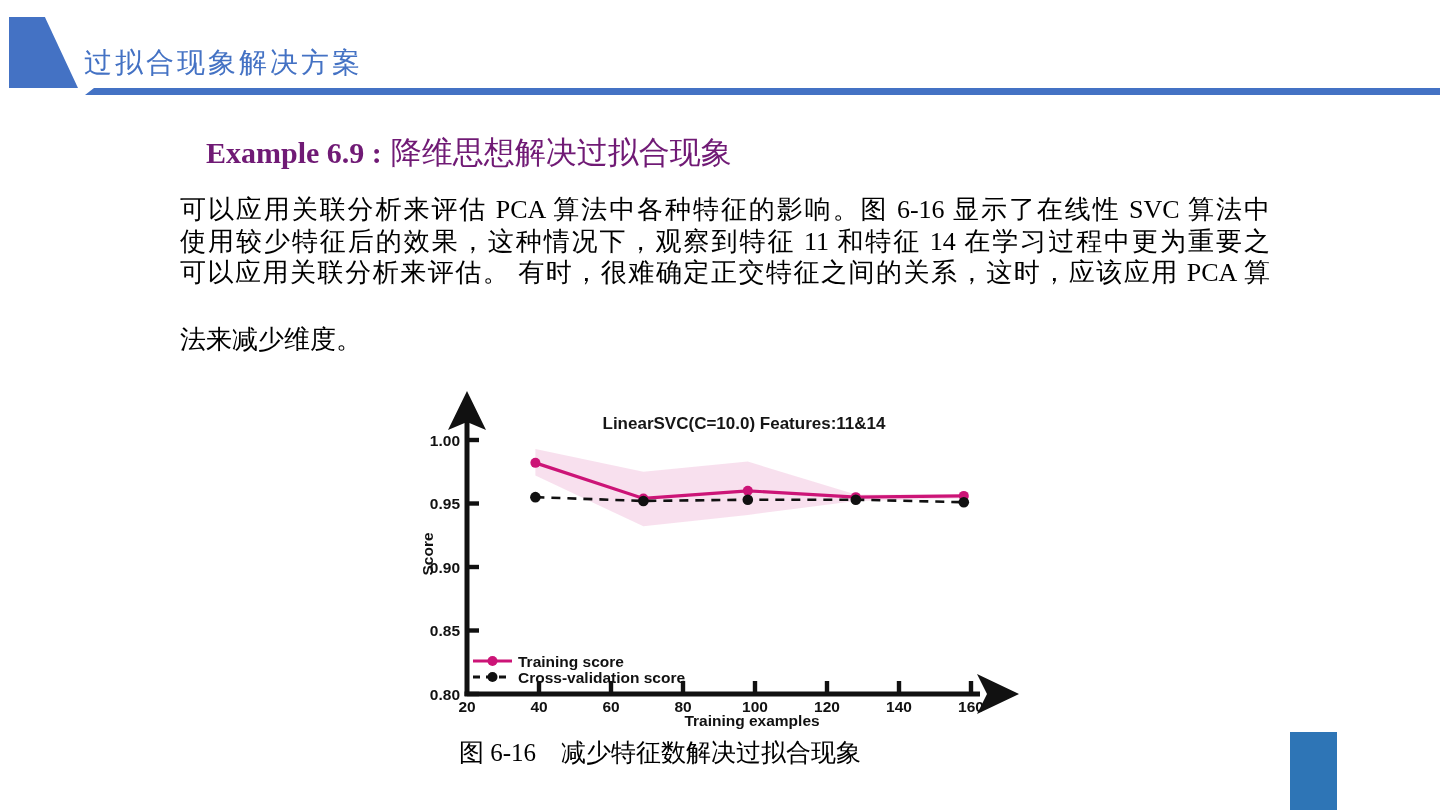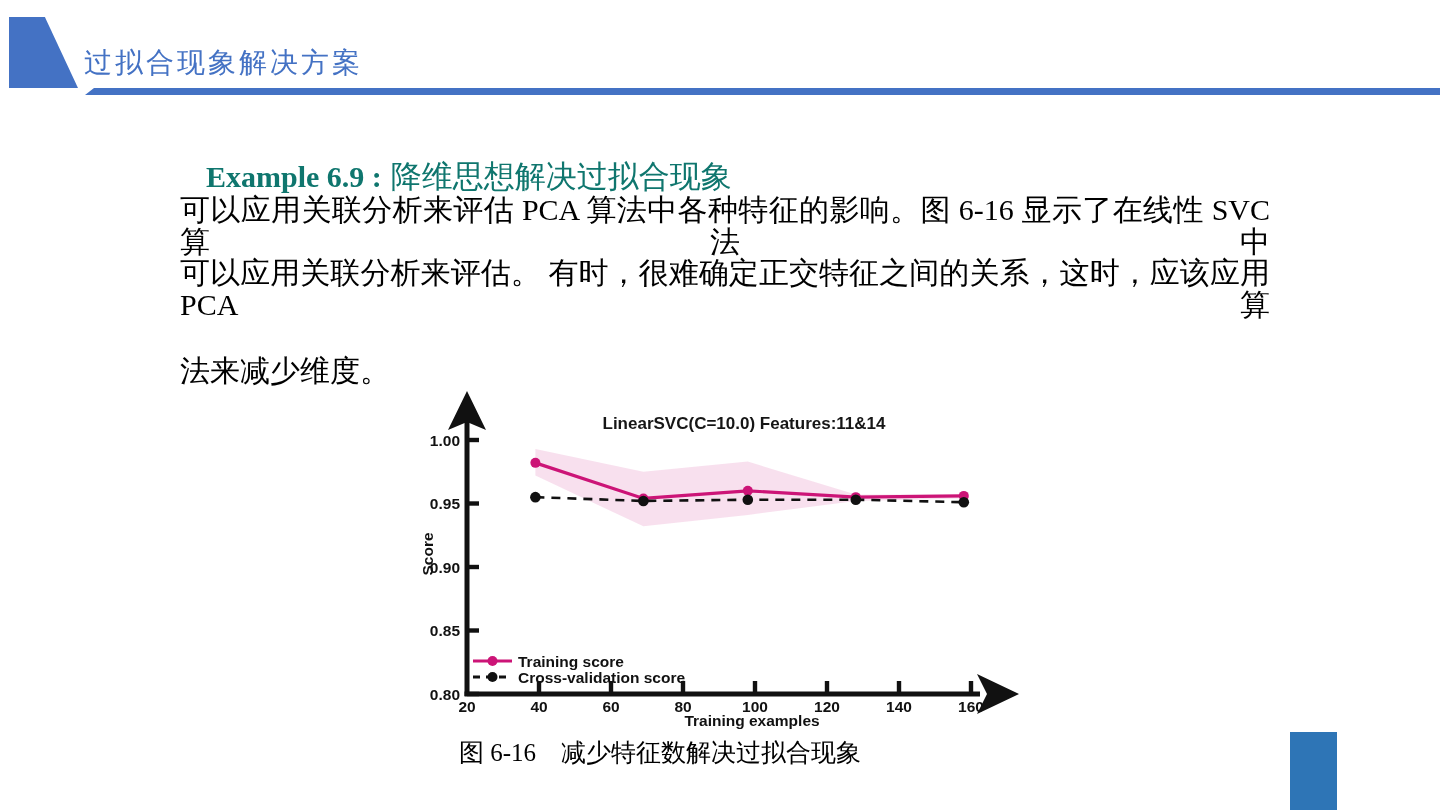--- a/index.html
+++ b/index.html
@@ -9,27 +9,27 @@
   
   .header-shape{position:absolute;left:9px;top:17px;width:69px;height:71px;background:#4472C4;
                 clip-path:polygon(0 0,52% 0,100% 100%,0 100%);}
   .header-title{position:absolute;left:84px;top:44px;font-size:28px;letter-spacing:3px;
                 color:#4472C4;font-weight:400;white-space:nowrap;}
   .header-rule{position:absolute;left:85px;top:88px;width:1355px;height:7px;background:#4472C4;
                clip-path:polygon(9px 0,100% 0,100% 100%,0 100%);}
 
   
   .example-heading{position:absolute;left:206px;top:132px;font-family:"Liberation Serif",serif;
-                   font-size:30px;color:#0f766e;white-space:nowrap;margin-top:24px;}
+                   font-size:30px;color:#701a75;white-space:nowrap;}
   .heading-en{font-weight:bold;}
   .heading-zh{font-weight:400;font-size:31px;margin-left:9px;}
 
   
   .body-text{position:absolute;left:180px;top:194px;width:1090px;
-             font-family:"Liberation Serif",serif;font-size:30px;line-height:31.5px;color:#000;}
+             font-family:"Liberation Serif",serif;font-size:26px;line-height:31.5px;color:#000;}
   .para-line{text-align:justify;text-align-last:justify;}
   .para-line.last{text-align-last:left;margin-top:35px;}
 
   
   .figure{position:absolute;left:420px;top:388px;width:612px;height:352px;}
   .figure svg{width:612px;height:352px;display:block;}
   .tick{font:600 15.5px "Liberation Sans",sans-serif;fill:#111;}
   .ctitle{font:600 17px "Liberation Sans",sans-serif;fill:#161616;}
   .alabel{font:600 15.5px "Liberation Sans",sans-serif;fill:#111;}
   .legend-text{font:600 15.5px "Liberation Sans",sans-serif;fill:#111;}
@@ -48,20 +48,21 @@
   <div class="header-shape"></div>
   <div class="header-title">过拟合现象解决方案</div>
   <div class="header-rule"></div>
 
   <div class="example-heading">
     <span class="heading-en">Example 6.9 :</span><span class="heading-zh">降维思想解决过拟合现象</span>
   </div>
 
   <div class="body-text">
       <div class="para-line">可以应用关联分析来评估 PCA 算法中各种特征的影响。图 6-16 显示了在线性 SVC 算法中</div>
+      <div class="para-line">使用较少特征后的效果，这种情况下，观察到特征 11 和特征 14 在学习过程中更为重要之</div>
       <div class="para-line">可以应用关联分析来评估。 有时，很难确定正交特征之间的关系，这时，应该应用 PCA 算</div>
       <div class="para-line last">法来减少维度。</div>
     </div>
 
   <div class="figure">
     <svg id="chart-svg" viewBox="0 0 612 352">
         <polygon points="115.4,60.89000000000007 223.4,83.75000000000009 327.8,73.59000000000009 435.8,106.6100000000001 543.8,106.6100000000001 543.8,110.4200000000001 435.8,112.96000000000012 327.8,126.93000000000012 223.4,138.35999999999999 115.4,87.56000000000009" fill="#F5CFE5" opacity="0.65"></polygon>
         <polyline points="115.4,74.86000000000007 223.4,110.4200000000001 327.8,102.8000000000001 435.8,109.15000000000012 543.8,107.88000000000011" fill="none" stroke="#CC1477" stroke-width="3.2"></polyline>
         <circle cx="115.4" cy="74.86000000000007" r="5" fill="#CC1477"></circle>
         <circle cx="223.4" cy="110.4200000000001" r="5" fill="#CC1477"></circle>

